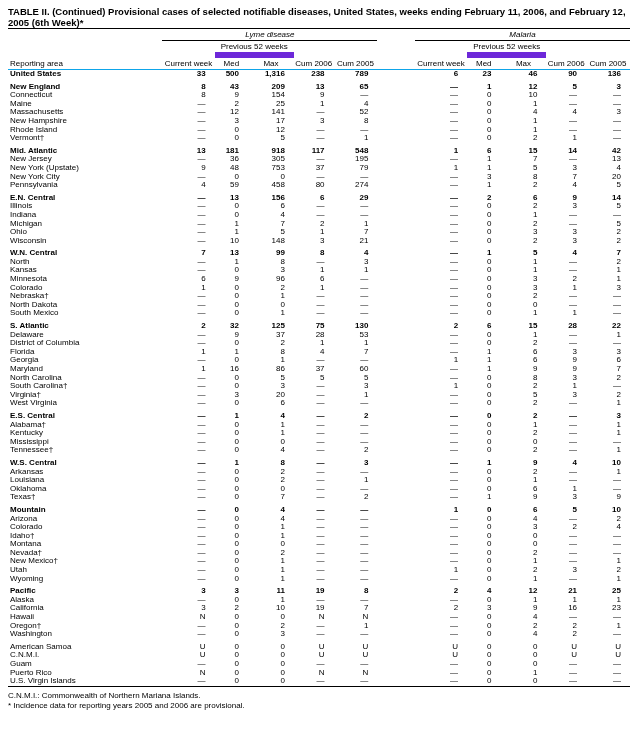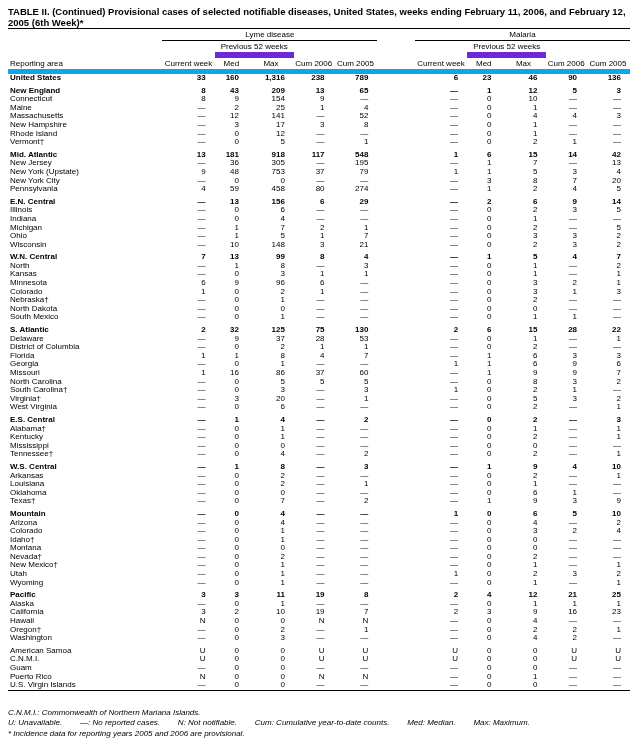--- a/index.html
+++ b/index.html
@@ -18,32 +18,32 @@
     border-collapse: collapse; table-layout: fixed;
     width: 622px;
     border-top: 1px solid #000;
     border-bottom: 1px solid #000;
   }
   thead th {
     font-weight: normal; font-size: 8px; line-height: 9px;
     vertical-align: bottom; text-align: center; padding: 1px 0 1px 0;
   }
   thead th.area-h { text-align: left; padding-left: 2px; }
-  thead th.grp { border-bottom: 1px solid #000; padding-bottom: 1px; }
+  thead th.grp { border-bottom: 1px solid #000; padding-bottom: 1px; font-style: italic; }
   thead th.p52 { border-bottom: 6px solid #6d28d9; padding-bottom: 1px; }
-  thead th.bb { border-bottom: 5px solid #0ea5e9; }
+  thead th.bb { border-bottom: 1px solid #0ea5e9; }
   tbody td {
     font-size: 8px; line-height: 8.6px; padding: 0;
     vertical-align: bottom; overflow: hidden; white-space: nowrap;
   }
   tbody td.area { text-align: left; padding-left: 2px; }
   tbody td.num { text-align: right; padding-right: 9px; }
   tbody tr.bold-row td { font-weight: bold; }
   tbody tr.gap-row td { padding-top: 4px; }
-  .footnotes { margin-top: 17px; width: 622px; font-style: italic; }
+  .footnotes { margin-top: 4px; width: 622px; }
   .footnotes div {
     font-size: 8px; line-height: 10.5px; white-space: pre-wrap;
   }
 </style>
 </head>
 <body>
 
 <div class="page">
 
   <div class="title">TABLE II. (Continued) Provisional cases of selected notifiable diseases, United States, weeks ending February 11, 2006, and February 12, 2005 (6th Week)*</div>
@@ -84,21 +84,21 @@
         <th class="bb">Med</th>
         <th class="bb">Max</th>
         <th class="bb">Med</th>
         <th class="bb">Max</th>
       </tr>
     </thead>
     <tbody>
         <tr class="bold-row">
           <td class="area">United States</td>
           <td class="num">33</td>
-          <td class="num">160</td>
+          <td class="num">500</td>
           <td class="num">1,316</td>
           <td class="num">238</td>
           <td class="num">789</td>
           <td class="spc"></td>
           <td class="num">6</td>
           <td class="num">23</td>
           <td class="num">46</td>
           <td class="num">90</td>
           <td class="num">136</td>
         </tr>
@@ -530,21 +530,21 @@
           <td class="num">—</td>
           <td class="num">—</td>
           <td class="spc"></td>
           <td class="num">1</td>
           <td class="num">1</td>
           <td class="num">6</td>
           <td class="num">9</td>
           <td class="num">6</td>
         </tr>
         <tr>
-          <td class="area">Missouri</td>
+          <td class="area">Maryland</td>
           <td class="num">1</td>
           <td class="num">16</td>
           <td class="num">86</td>
           <td class="num">37</td>
           <td class="num">60</td>
           <td class="spc"></td>
           <td class="num">—</td>
           <td class="num">1</td>
           <td class="num">9</td>
           <td class="num">9</td>
@@ -1024,17 +1024,16 @@
           <td class="num">0</td>
           <td class="num">0</td>
           <td class="num">—</td>
           <td class="num">—</td>
         </tr>
       </tbody>
   </table>
 
   <div class="footnotes">
     <div>C.N.M.I.: Commonwealth of Northern Mariana Islands.</div>
-    <div>U: Unavailable.        —: No reported cases.        N: Not notifiable.        Cum: Cumulative year-to-date counts.        Med: Median.        Max: Maximum.</div>
     <div>* Incidence data for reporting years 2005 and 2006 are provisional.</div>
   </div>
 
 </div>
 
 </body></html>

